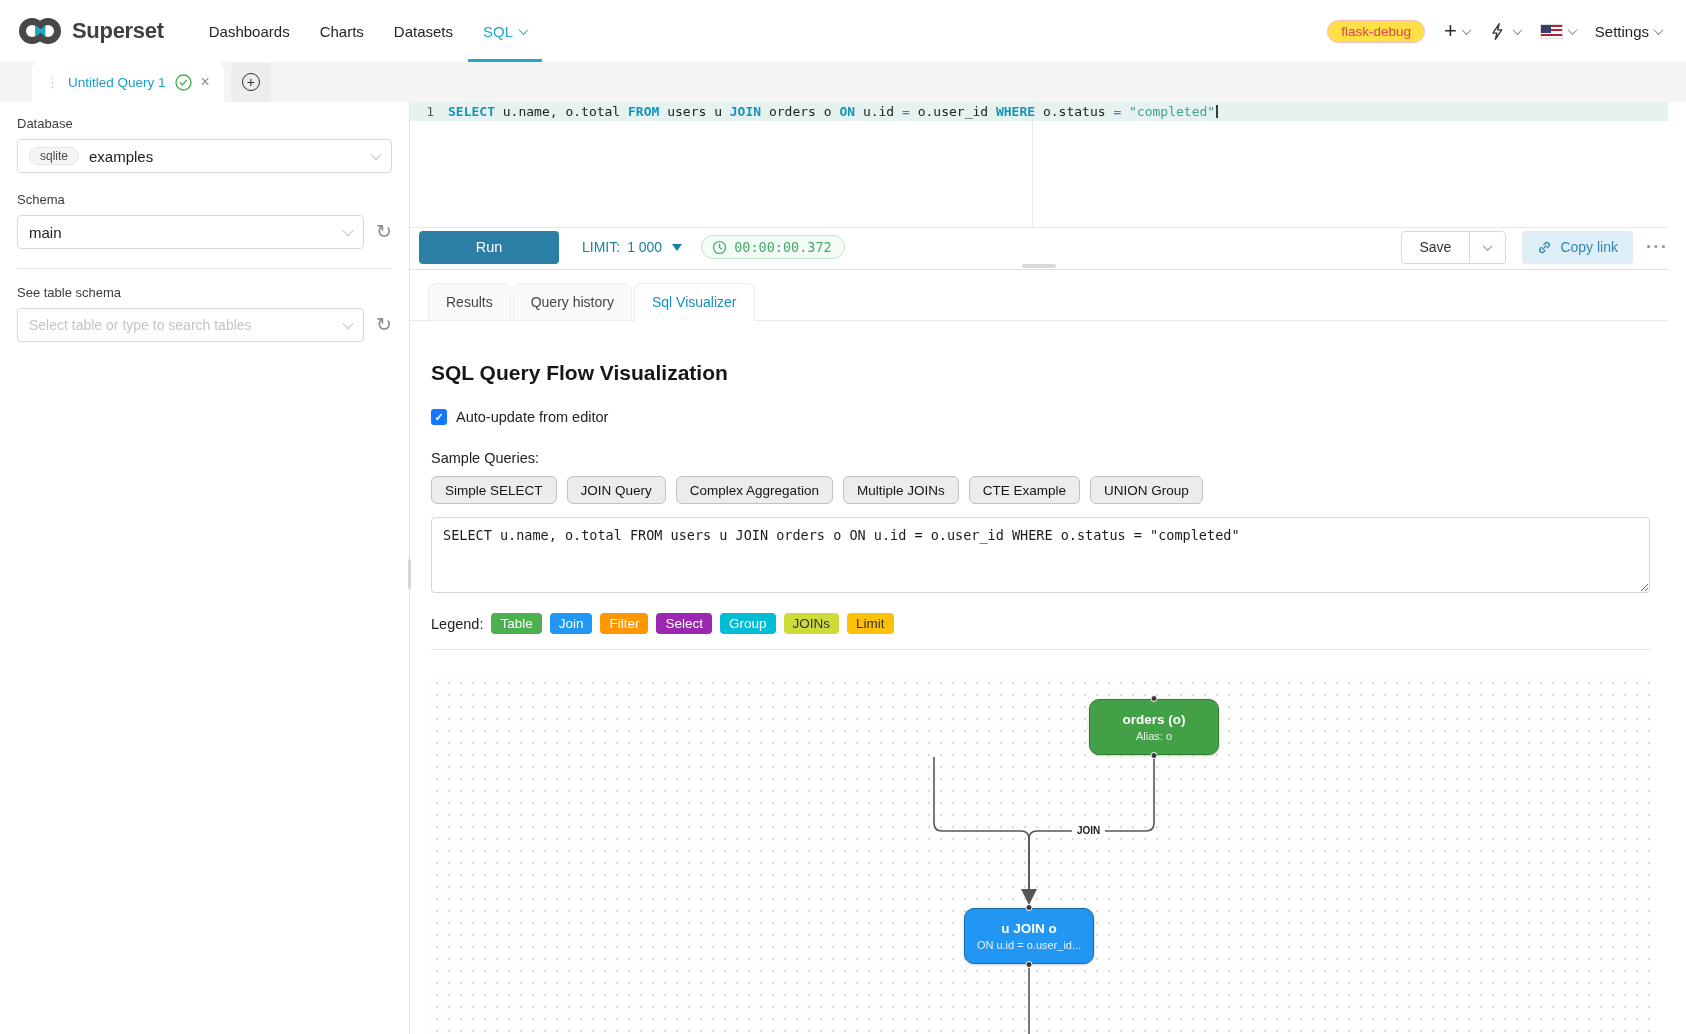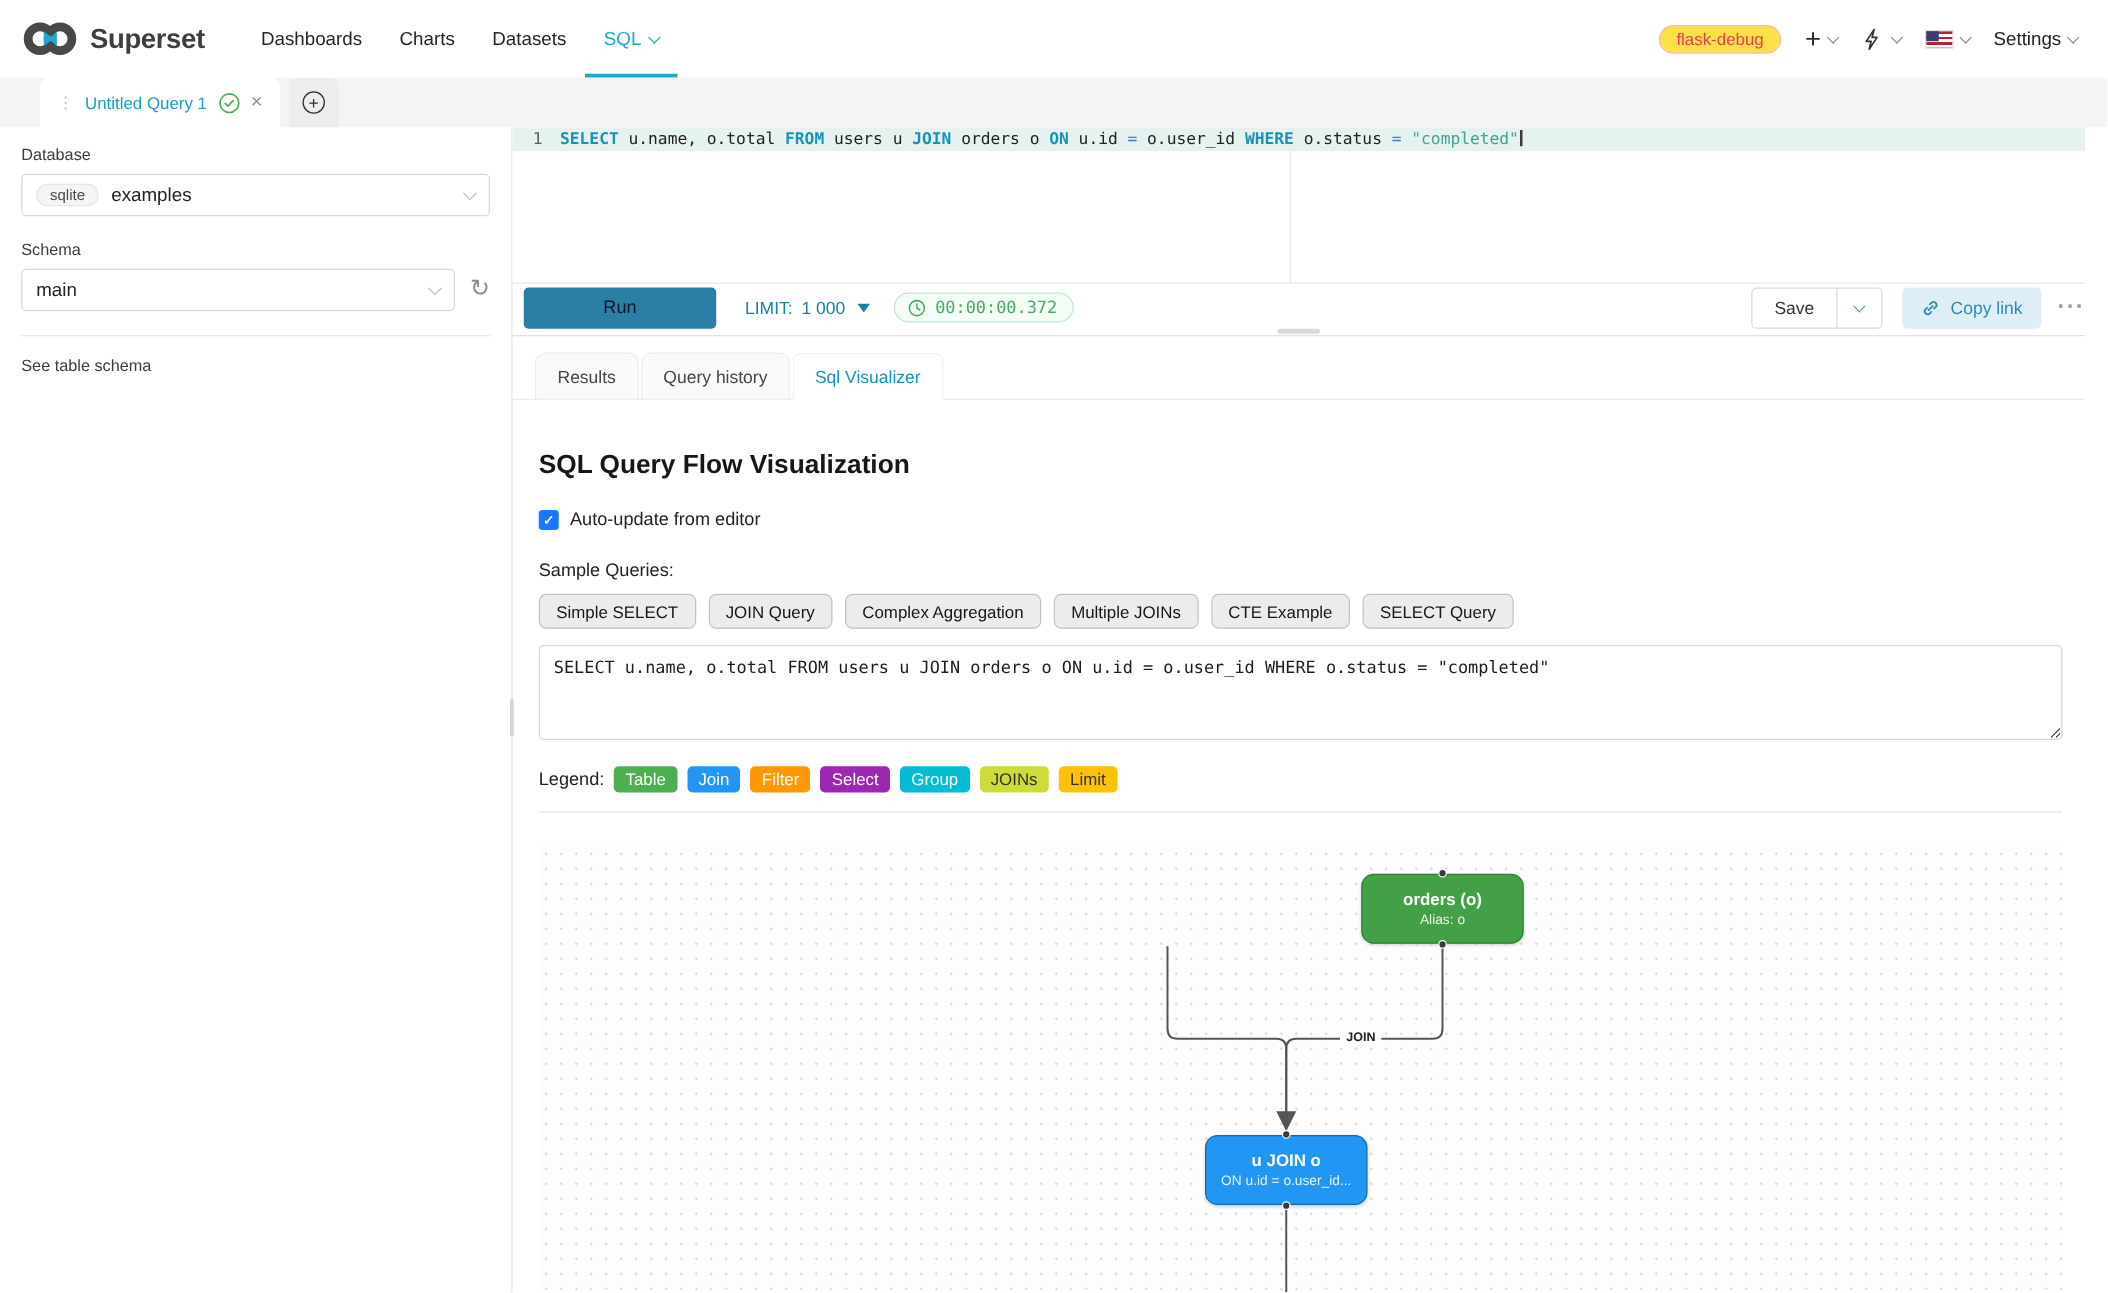--- a/index.html
+++ b/index.html
@@ -59,21 +59,21 @@
   .print-margin { position:absolute; left:622px; top:0; bottom:0; width:1px; background:#eaeaea; }
   .line-num { position:absolute; left:0; top:0; width:24px; text-align:right; color:#5a5a5a; line-height:19px; z-index:2; }
   .code-line { position:absolute; left:38px; top:0; line-height:19px; z-index:2; white-space:pre; color:#222; }
   .t-kw { color:#1693b8; font-weight:700; }
   .t-op { color:#3d7dd1; }
   .t-str { color:#3fa390; }
   .cursor { display:inline-block; width:2px; height:13px; background:#3a3a3a; vertical-align:-2px; margin-left:1px; }
 
   
   .toolbar { height:46px; display:flex; align-items:center; padding-left:9px; }
-  .run-btn { width:154px; height:33px; background:#2b7ea4; color:#0f172a; border:none; border-radius:4px; font-size:14.5px; font-family:inherit; cursor:pointer; }
+  .run-btn { width:140px; height:33px; background:#2b7ea4; color:#ffffff; border:none; border-radius:4px; font-size:14.5px; font-family:inherit; cursor:pointer; }
   .limit { margin-left:23px; display:flex; align-items:center; gap:7px; color:#16839f; font-size:14px; cursor:pointer; }
   .caret-down { width:0; height:0; border-left:5px solid transparent; border-right:5px solid transparent; border-top:7px solid #16839f; margin-left:3px; }
   .timer { margin-left:19px; display:flex; align-items:center; gap:7px; border:1px solid #bfe6cb; background:#f4fcf6; border-radius:15px; padding:3px 12px 3px 10px; color:#48a967; font-family:"DejaVu Sans Mono", monospace; font-size:13.5px; }
   .spacer { flex:1; }
   .save-group { display:flex; border:1px solid #d9d9d9; border-radius:4px; height:33px; overflow:hidden; background:#fff; }
   .save-main { padding:0 18px; display:flex; align-items:center; font-size:14px; color:#333; cursor:pointer; }
   .save-caret { width:36px; border-left:1px solid #d9d9d9; display:flex; align-items:center; justify-content:center; cursor:pointer; }
   .save-caret .chev { border-color:#58a0bd; }
   .copy-btn { margin-left:16px; height:33px; background:#ddeef6; border:none; border-radius:4px; padding:16px 15px; display:flex; align-items:center; gap:8px; color:#3488ae; font-size:14px; font-family:inherit; cursor:pointer; }
   .icon-more { margin-left:13px; color:#9a9a9a; font-size:19px; cursor:pointer; }
@@ -199,20 +199,27 @@
       <div class="sel">
         <span class="sel-value">main</span>
         <span class="chev"></span>
       </div>
       <span class="icon-refresh"></span>
     </div>
 
     <hr class="side-div">
 
     <span class="fld-label">See table schema</span>
+    <div class="side-row">
+      <div class="sel">
+        <span class="ph">Select table or type to search tables</span>
+        <span class="chev"></span>
+      </div>
+      <span class="icon-refresh"></span>
+    </div>
 
     <div class="side-grip"></div>
   </div>
 
   <div class="right">
 
     <div class="editor">
       <div class="active-line"></div>
       <div class="print-margin"></div>
       <div class="line-num">1</div>
@@ -273,21 +280,21 @@
         <span>Auto-update from editor</span>
       </div>
 
       <div class="sq-label">Sample Queries:</div>
       <div class="sq-buttons">
         <button class="sq-btn">Simple SELECT</button>
         <button class="sq-btn">JOIN Query</button>
         <button class="sq-btn">Complex Aggregation</button>
         <button class="sq-btn">Multiple JOINs</button>
         <button class="sq-btn">CTE Example</button>
-        <button class="sq-btn">SELECT Query</button>
+        <button class="sq-btn">UNION Group</button>
       </div>
 
       <textarea class="query-box" spellcheck="false" style="">SELECT u.name, o.total FROM users u JOIN orders o ON u.id = o.user_id WHERE o.status = "completed"</textarea>
 
       <div class="legend-row">
         <span>Legend:</span>
         <span class="badge" style="background:#4caf50;color:#ffffff">Table</span>
         <span class="badge" style="background:#2196f3;color:#ffffff">Join</span>
         <span class="badge" style="background:#ff9800;color:#ffffff">Filter</span>
         <span class="badge" style="background:#9c27b0;color:#ffffff">Select</span>

